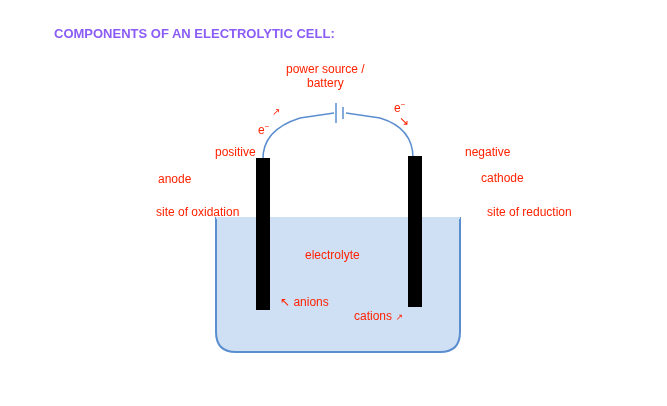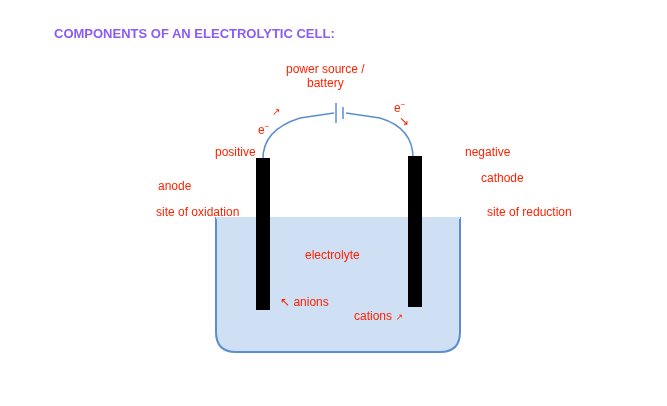--- a/index.html
+++ b/index.html
@@ -40,21 +40,21 @@
   <span>e</span><sup style="font-size:8px;">−</sup>
 </div>
 <div class="abs red" style="left:272px; top:106px; font-size:10px;">↗</div>
 
 <div class="abs red" style="left:394px; top:100px;">
   <span>e</span><sup style="font-size:8px;">−</sup>
 </div>
 <div class="abs red" style="left:399px; top:114px; font-size:12px;">↘</div>
 
 <div class="abs red" style="left:176px; top:145px;padding-left:39px;">positive</div>
-<div class="abs red" style="left:158px; top:179px;">anode</div>
+<div class="abs red" style="left:158px; top:172px;">anode</div>
 <div class="abs red" style="left:132px; top:205px;margin-left:24px;">site of oxidation</div>
 
 <div class="abs red" style="left:465px; top:145px;">negative</div>
 <div class="abs red" style="left:481px; top:171px;">cathode</div>
 <div class="abs red" style="left:487px; top:205px;">site of reduction</div>
 
 <div class="abs red" style="left:305px; top:248px;text-align:right;">electrolyte</div>
 
 <div class="abs red" style="left:280px; top:295px;">
   <span>↖</span>

